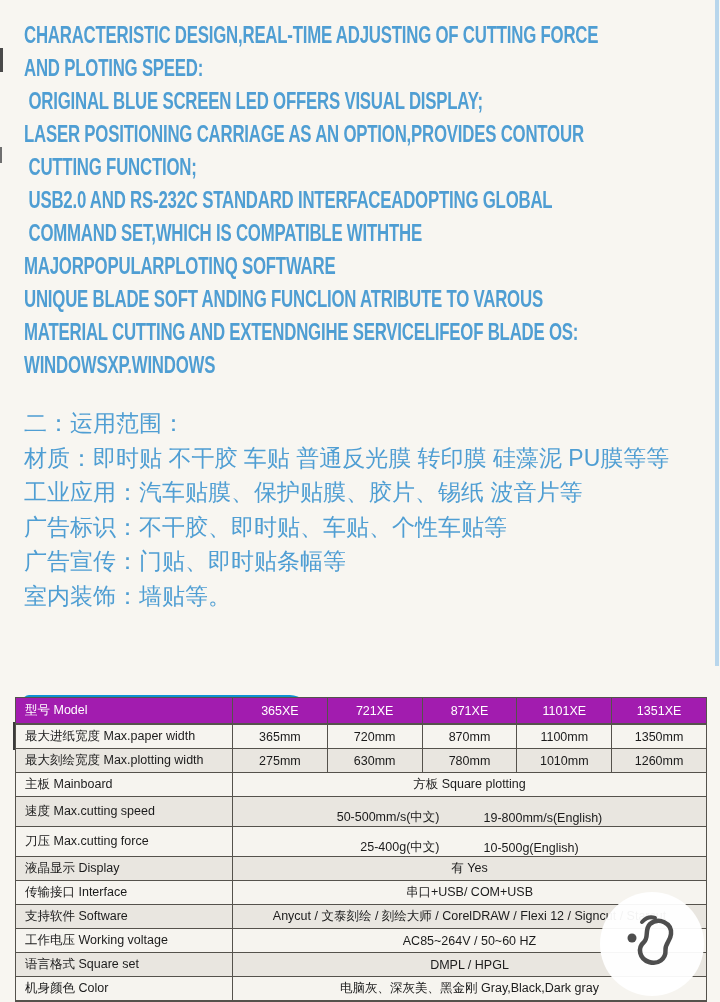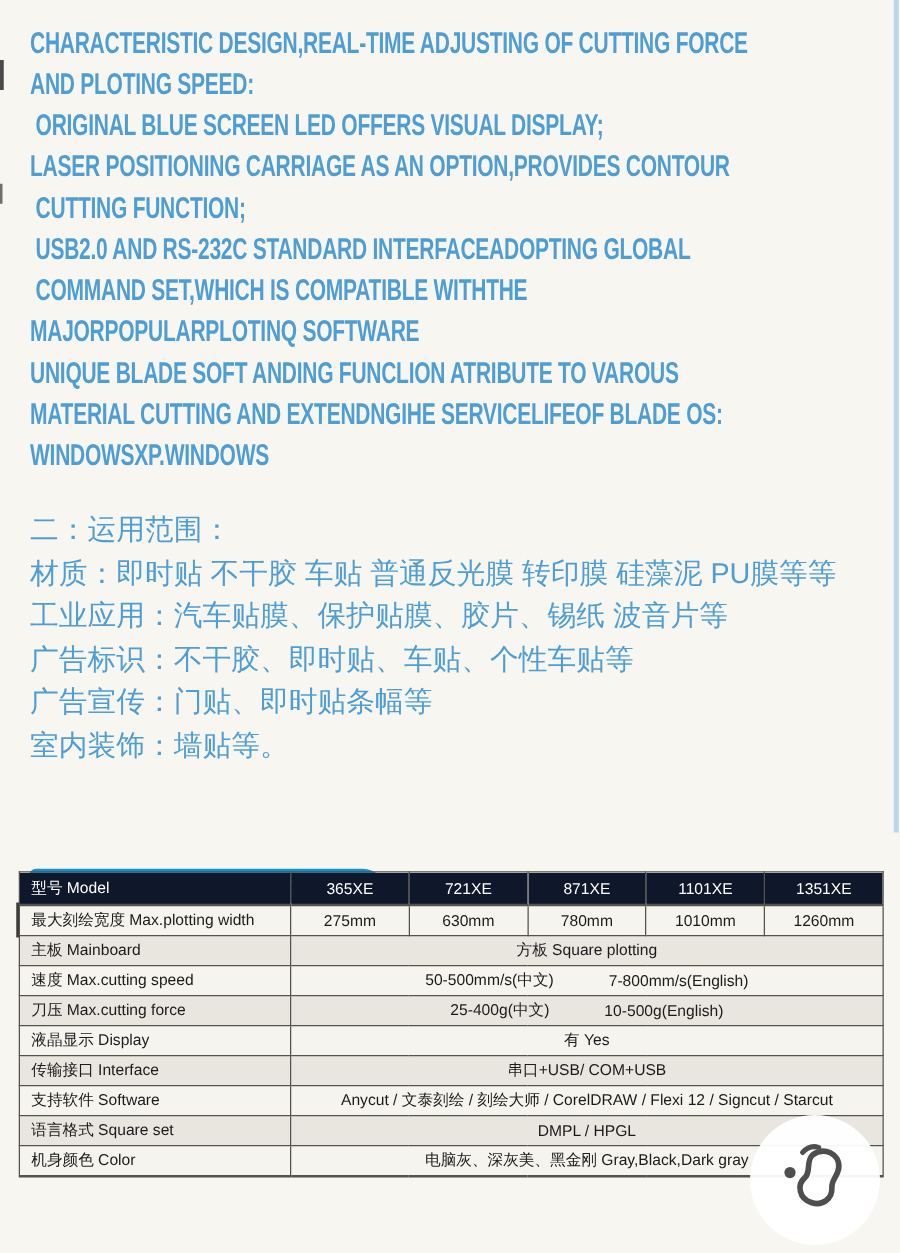--- a/index.html
+++ b/index.html
@@ -60,32 +60,32 @@
   .param-table td {
     border:1px solid #55524c;
     font-size:12.5px;
     color:#1b1b1b;
     height:23px;
     padding:0;
     white-space:nowrap;
     overflow:hidden;
   }
   .param-table thead td {
-    background:#0f172a;
+    background:#a21caf;
     color:#ffffff;
     height:25px;
     margin-top:35px;
   }
   .param-table tbody tr:nth-child(odd) td { background:#f6f4ef; }
   .param-table tbody tr:nth-child(even) td { background:#e9e6e0; }
   .param-table tr:last-child td { border-bottom-width:2px; }
   .lbl { text-align:left; padding-left:9px !important; }
   .c   { text-align:center; }
   .split-wrap {
-    display:flex; justify-content:center; gap:44px; align-items:center;
+    display:flex; justify-content:center; gap:44px; align-items:center;margin-top:12px;
   }
 
   
   .edge-line {
     position:absolute; right:1px; top:0;
     width:4px; height:666px;
     background:#b8d6ec;
   }
   .mark-a { position:absolute; left:0; top:48px;  width:3px; height:24px; background:#4a4a4a; }
   .mark-b { position:absolute; left:0; top:147px; width:2px; height:16px; background:#6f6f6f; }
@@ -147,37 +147,45 @@
       <td class="lbl">型号 Model</td>
       <td class="c">365XE</td>
       <td class="c">721XE</td>
       <td class="c">871XE</td>
       <td class="c">1101XE</td>
       <td class="c">1351XE</td>
     </tr>
   </thead>
   <tbody>
     <tr>
+      <td class="lbl">最大进纸宽度  Max.paper width</td>
+      <td class="c">365mm</td>
+      <td class="c">720mm</td>
+      <td class="c">870mm</td>
+      <td class="c">1100mm</td>
+      <td class="c">1350mm</td>
+    </tr>
+    <tr>
       <td class="lbl">最大刻绘宽度  Max.plotting width</td>
       <td class="c">275mm</td>
       <td class="c">630mm</td>
       <td class="c">780mm</td>
       <td class="c">1010mm</td>
       <td class="c">1260mm</td>
     </tr>
     <tr>
       <td class="lbl">主板  Mainboard</td>
       <td class="c" colspan="5">方板  Square plotting</td>
     </tr>
     <tr>
       <td class="lbl">速度  Max.cutting speed</td>
       <td class="c" colspan="5">
         <div class="split-wrap">
           <span>50-500mm/s(中文)</span>
-          <span>7-800mm/s(English)</span>
+          <span>19-800mm/s(English)</span>
         </div>
       </td>
     </tr>
     <tr>
       <td class="lbl">刀压  Max.cutting force</td>
       <td class="c" colspan="5">
         <div class="split-wrap">
           <span>25-400g(中文)</span>
           <span>10-500g(English)</span>
         </div>
@@ -189,20 +197,24 @@
     </tr>
     <tr>
       <td class="lbl">传输接口  Interface</td>
       <td class="c" colspan="5">串口+USB/ COM+USB</td>
     </tr>
     <tr>
       <td class="lbl">支持软件  Software</td>
       <td class="c" colspan="5">Anycut / 文泰刻绘 / 刻绘大师 / CorelDRAW / Flexi 12 / Signcut / Starcut</td>
     </tr>
     <tr>
+      <td class="lbl">工作电压  Working voltage</td>
+      <td class="c" colspan="5">AC85~264V / 50~60 HZ</td>
+    </tr>
+    <tr>
       <td class="lbl">语言格式  Square set</td>
       <td class="c" colspan="5">DMPL / HPGL</td>
     </tr>
     <tr>
       <td class="lbl">机身颜色  Color</td>
       <td class="c" colspan="5">电脑灰、深灰美、黑金刚  Gray,Black,Dark gray</td>
     </tr>
   </tbody>
 </table>
 

